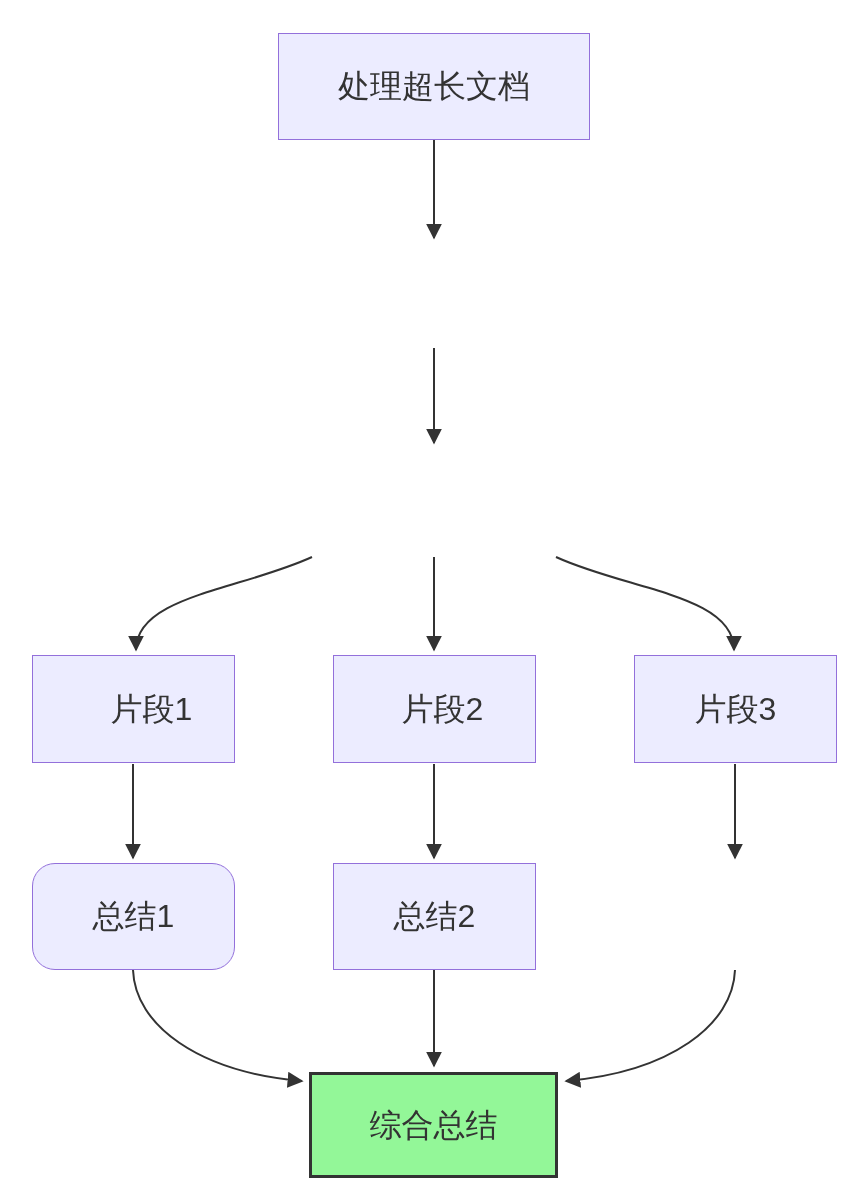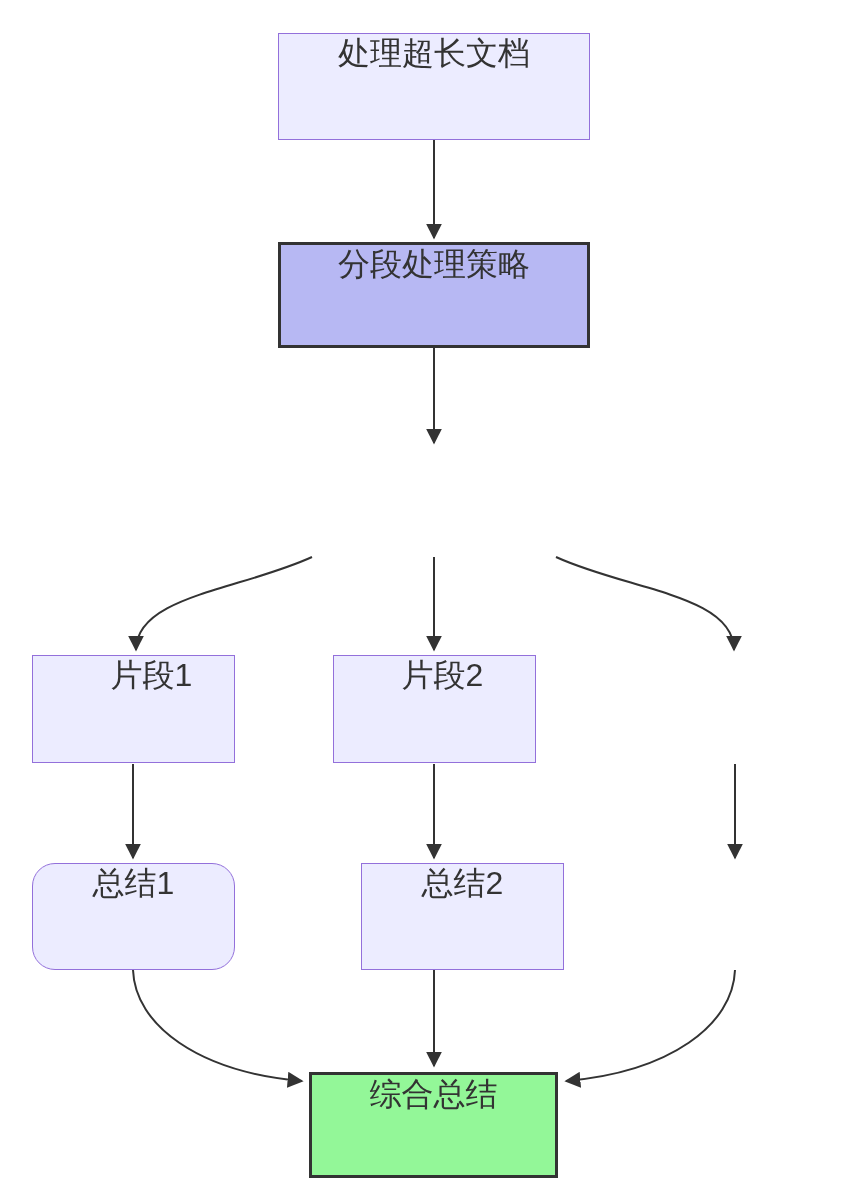--- a/index.html
+++ b/index.html
@@ -25,21 +25,21 @@
   }
   .edge {
     fill: none;
     stroke: #333333;
     stroke-width: 2px;
   }
   .node {
     position: absolute;
     box-sizing: border-box;
     display: flex;
-    align-items: flex-start;
+    align-items: center;
     justify-content: center;
     text-align: center;
     color: #333333;
     font-size: 32px;
     line-height: 1.2;
   }
   .node-light {
     background: #ECECFF;
     border: 1.5px solid #9370DB;
   }
@@ -52,21 +52,21 @@
     border: 3px solid #333333;
   }
   
   .n-root     { left: 278px; top:   33px; width: 312px; height: 107px; }
   .n-strategy { left: 278px; top:  242px; width: 312px; height: 106px; }
   .n-source   { left: 310px; top:  447px; width: 248px; height: 110px; }
   .n-frag1    { left:  32px; top:  655px; width: 203px; height: 108px; padding-left: 36px; }
   .n-frag2    { left: 333px; top:  655px; width: 203px; height: 108px; padding-left: 16px; }
   .n-frag3    { left: 634px; top:  655px; width: 203px; height: 108px; }
   .n-sum1     { left:  32px; top:  863px; width: 203px; height: 107px; border-radius: 23px; }
-  .n-sum2     { left: 333px; top:  863px; width: 203px; height: 107px; margin-left: 28px; }
+  .n-sum2     { left: 333px; top:  863px; width: 203px; height: 107px; }
   .n-sum3     { left: 634px; top:  863px; width: 203px; height: 107px; }
   .n-final    { left: 309px; top: 1072px; width: 249px; height: 106px; }
 </style>
 </head>
 <body>
 
 <div class="canvas">
 
   <svg class="edges" width="852" height="1196" viewBox="0 0 852 1196" xmlns="http://www.w3.org/2000/svg">
     <defs>
@@ -84,33 +84,33 @@
     <path class="edge" d="M735,764 L735,858" marker-end="url(#arrowhead)"></path>
     <path class="edge" d="M133,970 C135,1025 198,1072 302,1081" marker-end="url(#arrowhead)"></path>
     <path class="edge" d="M434,970 L434,1066" marker-end="url(#arrowhead)"></path>
     <path class="edge" d="M735,970 C733,1025 670,1072 566,1081" marker-end="url(#arrowhead)"></path>
   </svg>
 
   <div class="node node-light n-root">
     <span>处理超长文档</span>
   </div>
 
-  <div class="node node-strategy n-strategy">
-    <span>分段处理策略</span>
-  </div>
 
 
   <div class="node node-light n-frag1">
     <span>片段1</span>
   </div>
 
   <div class="node node-light n-frag2">
     <span>片段2</span>
   </div>
 
+  <div class="node node-light n-frag3">
+    <span>片段3</span>
+  </div>
 
   <div class="node node-light n-sum1">
     <span>总结1</span>
   </div>
 
   <div class="node node-light n-sum2">
     <span>总结2</span>
   </div>
 
 

